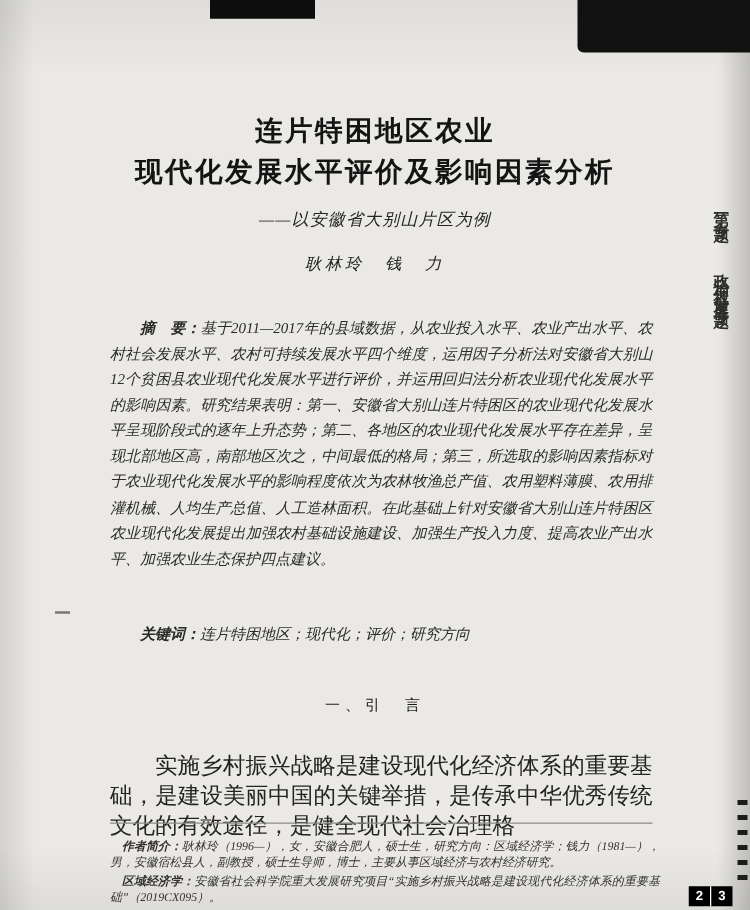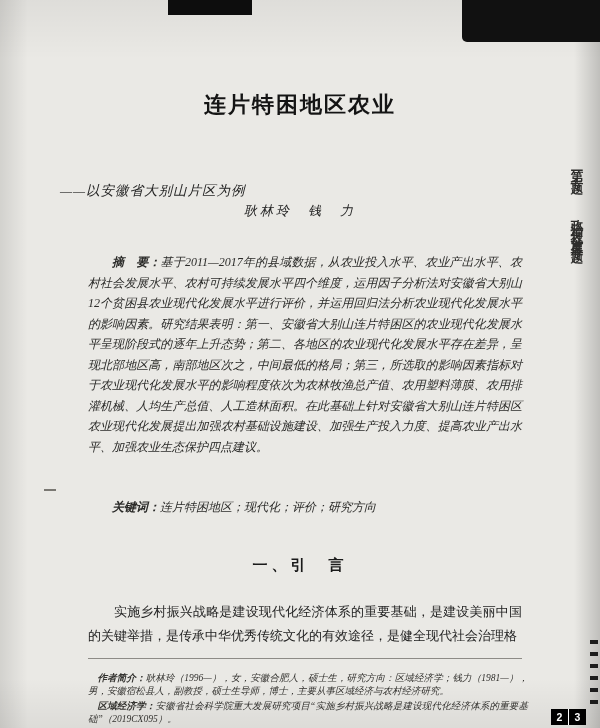--- a/index.html
+++ b/index.html
@@ -20,36 +20,36 @@
   
   .mark-a{position:absolute;left:168px;top:0;width:84px;height:15px;background:#0d0d0d;}
   .mark-b{position:absolute;right:0;top:0;width:138px;height:42px;background:#111;border-bottom-left-radius:5px;}
   .ticks{position:absolute;right:2px;top:640px;display:flex;flex-direction:column;gap:8px;}
   .ticks i{width:8px;height:4px;background:#1c1c1c;display:block;}
   .stray{position:absolute;left:44px;top:489px;width:12px;height:2px;background:#7a7873;}
   
   .title{position:absolute;left:60px;top:88px;width:480px;margin:0;text-align:center;
          font-size:22px;font-weight:bold;line-height:33px;letter-spacing:2px;color:#141414;}
   .title .tl{display:block;}
-  .subtitle{position:absolute;left:60px;top:167px;width:480px;text-align:left;
-            font-size:13.5px;font-style:italic;letter-spacing:1px;color:#242424;margin-top:15px;}
+  .subtitle{position:absolute;left:60px;top:167px;width:480px;text-align:center;
+            font-size:13.5px;font-style:italic;letter-spacing:1px;color:#242424;}
   .authors{position:absolute;left:60px;top:202px;width:480px;text-align:center;
            font-size:13px;letter-spacing:3px;color:#242424;font-style:italic;}
   
   .abstract{position:absolute;left:88px;top:252px;width:434px;margin:0;
             font-size:12px;line-height:20.5px;text-align:justify;text-indent:2em;
             font-style:italic;color:#2a2a28;}
   .lbl{font-weight:bold;}
   .keywords{position:absolute;left:88px;top:499px;width:434px;margin:0;
             font-size:12px;font-style:italic;color:#2a2a28;text-indent:2em;}
   
   .section-heading{position:absolute;left:60px;top:556px;width:480px;margin:0;text-align:center;
-                   font-size:15px;font-weight:bold;letter-spacing:4px;color:#1a1a1a;}
+                   font-size:12px;font-weight:normal;letter-spacing:4px;color:#1a1a1a;}
   .body-text{position:absolute;left:88px;top:600px;width:434px;margin:0;
-             font-size:13px;line-height:24px;text-align:justify;text-indent:2em;color:#232323;}
+             font-size:18px;line-height:24px;text-align:justify;text-indent:2em;color:#232323;}
   
   .footnote-rule{position:absolute;left:88px;top:658px;width:434px;height:1px;background:#8d8b86;}
   .footnotes{position:absolute;left:88px;top:672px;width:440px;
              font-size:9.5px;line-height:13px;text-align:justify;color:#33322f;font-style:italic;}
   .footnotes p{margin:0 0 2px 0;text-indent:1em;}
   
   .sidebar-text{position:absolute;right:15px;top:160px;
                 writing-mode:vertical-rl;text-orientation:upright;
                 font-size:12.5px;letter-spacing:4px;font-weight:600;color:#2d2d2b;white-space:pre;}
   
@@ -71,20 +71,21 @@
       <i></i>
       <i></i>
       <i></i>
       <i></i>
       <i></i>
   </div>
   <div class="stray"></div>
 
   <h1 class="title">
     <span class="tl">连片特困地区农业</span>
+    <span class="tl">现代化发展水平评价及影响因素分析</span>
   </h1>
   <div class="subtitle">——以安徽省大别山片区为例</div>
   <div class="authors">耿林玲　钱　力</div>
 
   <p class="abstract"><span class="lbl">摘　要：</span><span>基于2011—2017年的县域数据，从农业投入水平、农业产出水平、农村社会发展水平、农村可持续发展水平四个维度，运用因子分析法对安徽省大别山12个贫困县农业现代化发展水平进行评价，并运用回归法分析农业现代化发展水平的影响因素。研究结果表明：第一、安徽省大别山连片特困区的农业现代化发展水平呈现阶段式的逐年上升态势；第二、各地区的农业现代化发展水平存在差异，呈现北部地区高，南部地区次之，中间最低的格局；第三，所选取的影响因素指标对于农业现代化发展水平的影响程度依次为农林牧渔总产值、农用塑料薄膜、农用排灌机械、人均生产总值、人工造林面积。在此基础上针对安徽省大别山连片特困区农业现代化发展提出加强农村基础设施建设、加强生产投入力度、提高农业产出水平、加强农业生态保护四点建议。</span></p>
 
   <p class="keywords"><span class="lbl">关键词：</span><span>连片特困地区；现代化；评价；研究方向</span></p>
 
   <h2 class="section-heading">一、引　言</h2>
   <p class="body-text">实施乡村振兴战略是建设现代化经济体系的重要基础，是建设美丽中国的关键举措，是传承中华优秀传统文化的有效途径，是健全现代社会治理格</p>

